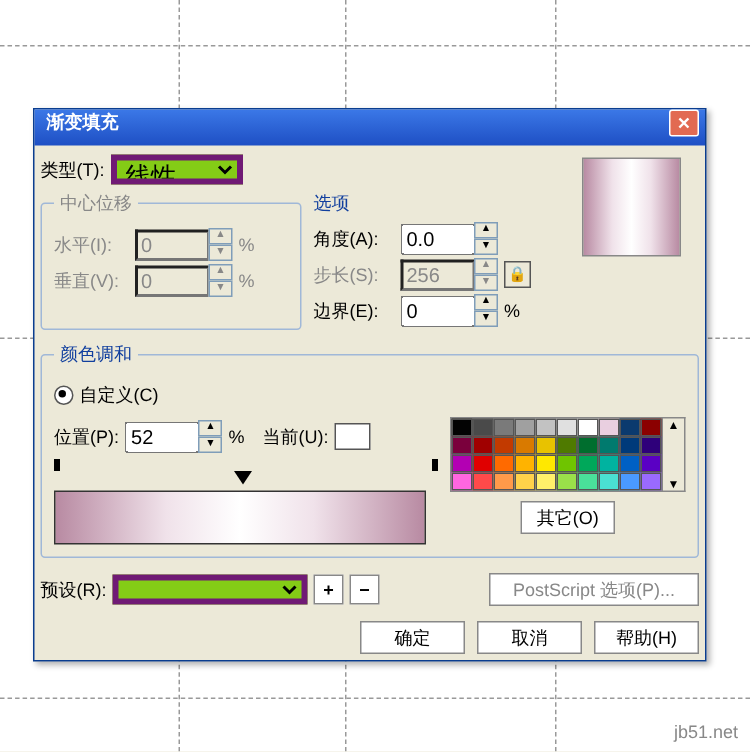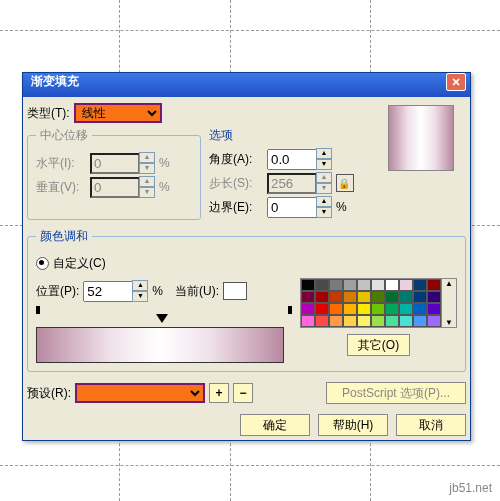--- a/index.html
+++ b/index.html
@@ -7,37 +7,37 @@
 .guide-h{position:absolute;left:0;right:0;height:1px;border-top:1px dashed #999}
 .dlg{position:absolute;left:22px;top:72px;width:447px;border:1px solid #0a3d8f;background:#ece9d8;box-shadow:2px 2px 4px rgba(0,0,0,.3)}
 .titlebar{background:linear-gradient(#3b78e7,#1e4fc4);color:#fff;height:24px;display:flex;align-items:flex-start;padding:0 4px;font-weight:bold}
 .titlebar .t{flex:1;padding-left:4px}
 .closebtn{width:18px;height:16px;background:#e26a52;border:1px solid #fff;color:#fff;display:flex;align-items:center;justify-content:center;font-size:11px;border-radius:2px}
 .body{padding:4px;position:relative}
 fieldset{border:1px solid #a0b8d8;border-radius:3px;padding:6px 8px 8px;margin:0}
 legend{color:#113f9e;padding:0 4px}
 .lbl{color:#000}
 .row{display:flex;align-items:center;gap:4px;margin:2px 0}
-select,input[type=text]{border:2px solid #701a75;background:#f97316;height:18px;font-size:12px;padding:0 2px}
+select,input[type=text]{border:4px solid #701a75;background:#84cc16;height:18px;font-size:17px;padding:0 2px}
 select{height:20px}
 .spin{display:flex;align-items:center}
 .spin input{width:42px;text-align:left}
 .spin .btns{display:flex;flex-direction:column;margin-left:-1px}
 .spin .b{width:14px;height:9px;border:1px solid #7f9db9;background:#ece9d8;font-size:7px;line-height:7px;text-align:center}
 .disabled,.disabled *{color:#888}
 .disabled input{background:#ece9d8}
 .preview{position:absolute;right:16px;top:8px;width:64px;height:64px;border:1px solid #888;background:linear-gradient(90deg,#b88aa2,#f0e2ea 30%,#fff 50%,#f0e2ea 70%,#b88aa2)}
 .radio{width:11px;height:11px;border:1px solid #555;border-radius:50%;display:inline-block;position:relative;background:#fff}
 .radio.sel::after{content:"";position:absolute;left:2px;top:2px;width:5px;height:5px;border-radius:50%;background:#000}
 .gradbar{width:246px;height:34px;border:1px solid #333;background:linear-gradient(90deg,#b88aa2,#f0e2ea 30%,#fff 50%,#f0e2ea 70%,#b88aa2);margin-top:4px}
 .marker{width:0;height:0;border-left:6px solid transparent;border-right:6px solid transparent;border-top:9px solid #000;margin-left:120px}
 .palette{width:140px;display:flex;flex-wrap:wrap;border:1px solid #888}
 .sw{width:14px;height:12px;border:1px solid #555;box-sizing:border-box}
 .sbar{width:14px;border:1px solid #888;border-left:none;background:#ece9d8;display:flex;flex-direction:column;justify-content:space-between;align-items:center;font-size:8px}
-.btn{border:1px solid #888;background:#fef9c3;height:22px;padding:0 10px;display:inline-flex;align-items:center;justify-content:center;font-size:12px}
+.btn{border:1px solid #888;background:#ffffff;height:22px;padding:0 10px;display:inline-flex;align-items:center;justify-content:center;font-size:12px}
 .sq{width:20px;height:20px;padding:0;font-weight:bold}
 .btnrow{display:flex;gap:8px;justify-content:flex-end;margin-top:10px}
 .lock{width:16px;height:16px;border:1px solid #555;display:inline-flex;align-items:center;justify-content:center;font-size:10px}
 .watermark{position:absolute;right:8px;bottom:6px;color:#888;font-size:12px}
 </style>
 </head>
 <body>
 
 <div class="guide-v" style="left:119px"></div>
 <div class="guide-v" style="left:230px"></div>
@@ -212,19 +212,19 @@
    <span>预设(R):</span>
    <select style="width:130px"><option></option></select>
    <button class="btn sq">+</button>
    <button class="btn sq">−</button>
    <div style="flex:1"></div>
    <button class="btn disabled" style="width:140px">PostScript 选项(P)...</button>
   </div>
 
   <div class="btnrow">
    <button class="btn" style="width:70px">确定</button>
+   <button class="btn" style="width:70px">取消</button>
    <button class="btn" style="width:70px">帮助(H)</button>
-   <button class="btn" style="width:70px">取消</button>
   </div>
  </div>
 </div>
 
 <div class="watermark">jb51.net</div>
 
 </body></html>

